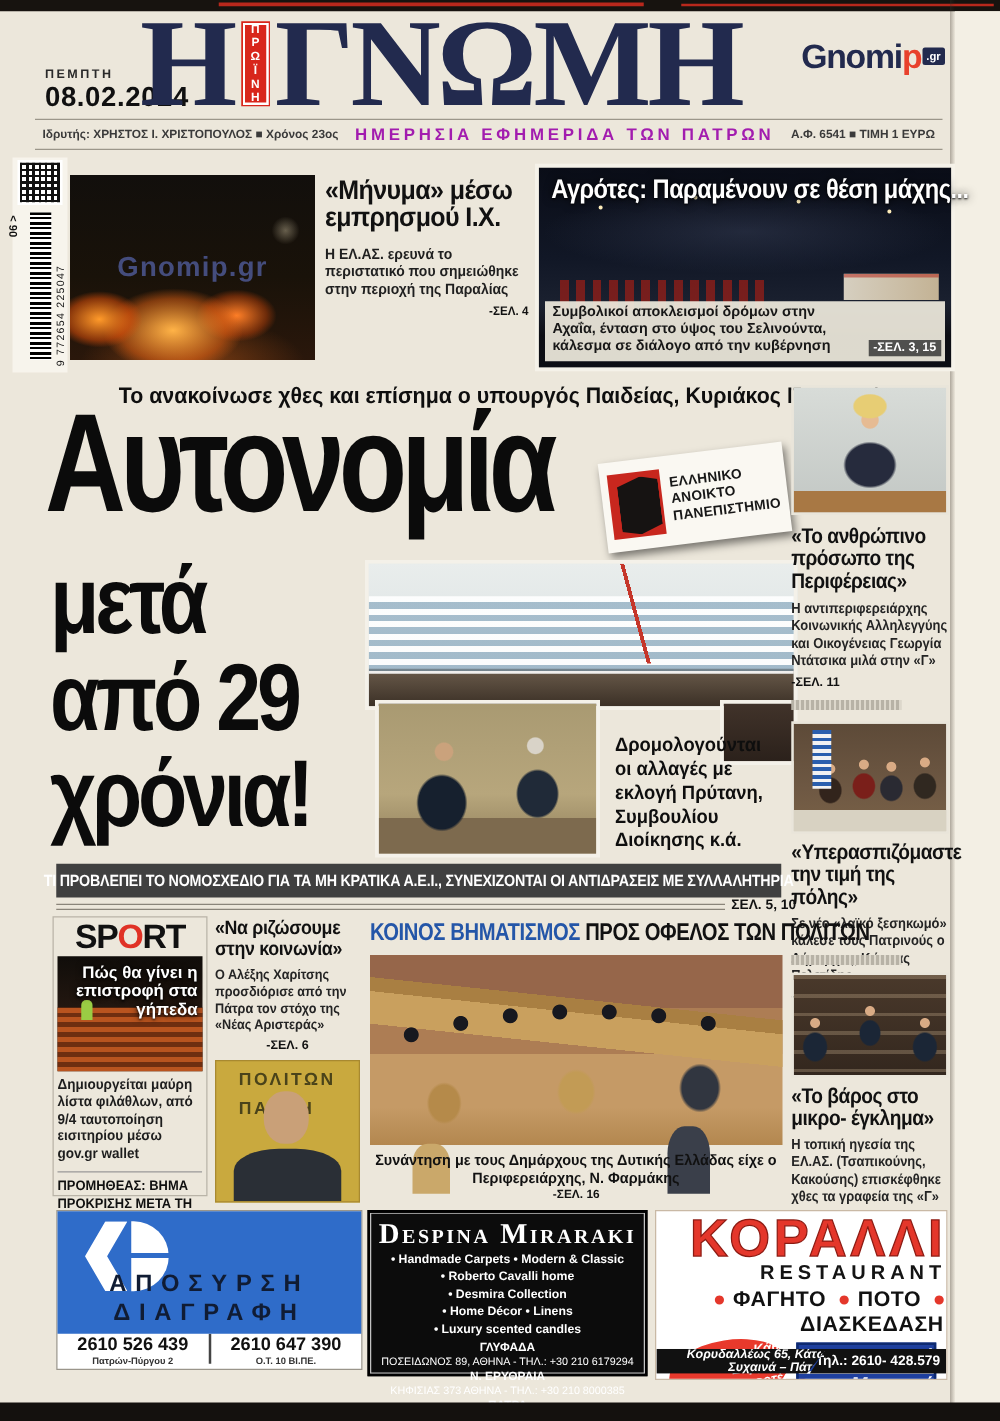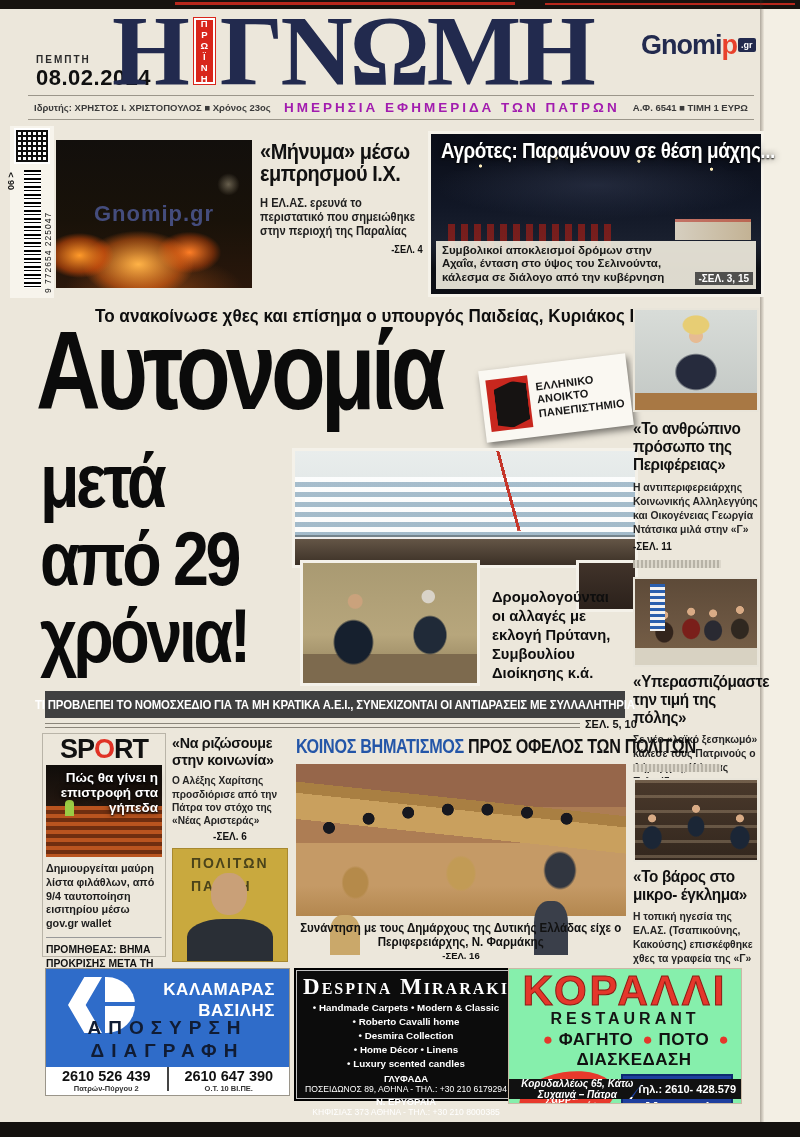--- a/index.html
+++ b/index.html
@@ -258,22 +258,22 @@
   .ad1-phone{font-size:14.5px;font-weight:800;line-height:1;}
   .ad1-addr{font-size:7.5px;font-weight:bold;color:#333;}
   .ad2{position:absolute;top:968px;left:294px;width:224px;height:133px;background:#0c0c0c;
        color:#fff;box-sizing:border-box;border:2px solid #000;
        box-shadow:inset 0 0 0 1px rgba(255,255,255,.75);padding:5px 4px;text-align:center;}
   .ad2-name{font-family:"Liberation Serif",serif;font-variant:small-caps;font-size:23px;
             font-weight:bold;letter-spacing:2px;line-height:1;}
   .ad2-items{font-size:9.8px;font-weight:bold;line-height:1.42;margin-top:3px;}
   .ad2-city{font-size:9.5px;font-weight:800;margin-top:2px;}
   .ad2-line{font-size:8.6px;}
-  .ad3{position:absolute;top:968px;left:508px;width:234px;height:136px;background:#86efac;
-       border:1px solid #c9b9a5;box-sizing:border-box;text-align:center;overflow:hidden;}
+  .ad3{position:absolute;top:968px;left:524px;width:234px;height:136px;background:#ffffff;
+       border:1px solid #c9b9a5;box-sizing:border-box;text-align:right;overflow:hidden;}
   .ad3-name{font-size:42px;font-weight:800;color:#e4372b;letter-spacing:3px;line-height:.95;
             -webkit-text-stroke:1px #8b1a12;margin-top:2px;}
   .ad3-sub{font-size:16px;font-weight:bold;letter-spacing:4px;color:#141414;line-height:1;}
   .ad3-svc{font-size:17px;font-weight:800;margin-top:3px;letter-spacing:.5px;margin-left:20px;}
   .svc{margin:0 2px;}
   .svc::before{content:"● ";color:#e4372b;}
   .ad3-mid{position:relative;height:52px;margin-top:2px;}
   .ad3-badge{position:absolute;left:10px;top:0;width:96px;height:50px;background:#e8392c;
              border-radius:50%;transform:rotate(-9deg);color:#fff;font-size:11px;
              font-style:italic;font-weight:bold;line-height:1.15;
@@ -427,24 +427,20 @@
     <div class="council-cap">Συνάντηση με τους Δημάρχους της Δυτικής Ελλάδας είχε ο Περιφερειάρχης, Ν. Φαρμάκης</div>
     <div class="council-p">-ΣΕΛ. 16</div>
   </div>
 
   <div class="ad1">
     <div class="ad1-blue">
       <div class="kb">
         <div class="kb-k"></div>
         <div class="kb-b"></div>
       </div>
-      <div class="ad1-name">
-        <div>ΚΑΛΑΜΑΡΑΣ</div>
-        <div>ΒΑΣΙΛΗΣ</div>
-      </div>
       <div class="ad1-svc">
         <div>ΑΠΟΣΥΡΣΗ</div>
         <div>ΔΙΑΓΡΑΦΗ</div>
       </div>
     </div>
     <div class="ad1-strip">
       <div class="ad1-col">
         <div class="ad1-phone">2610 526 439</div>
         <div class="ad1-addr">Πατρών-Πύργου 2</div>
       </div>

